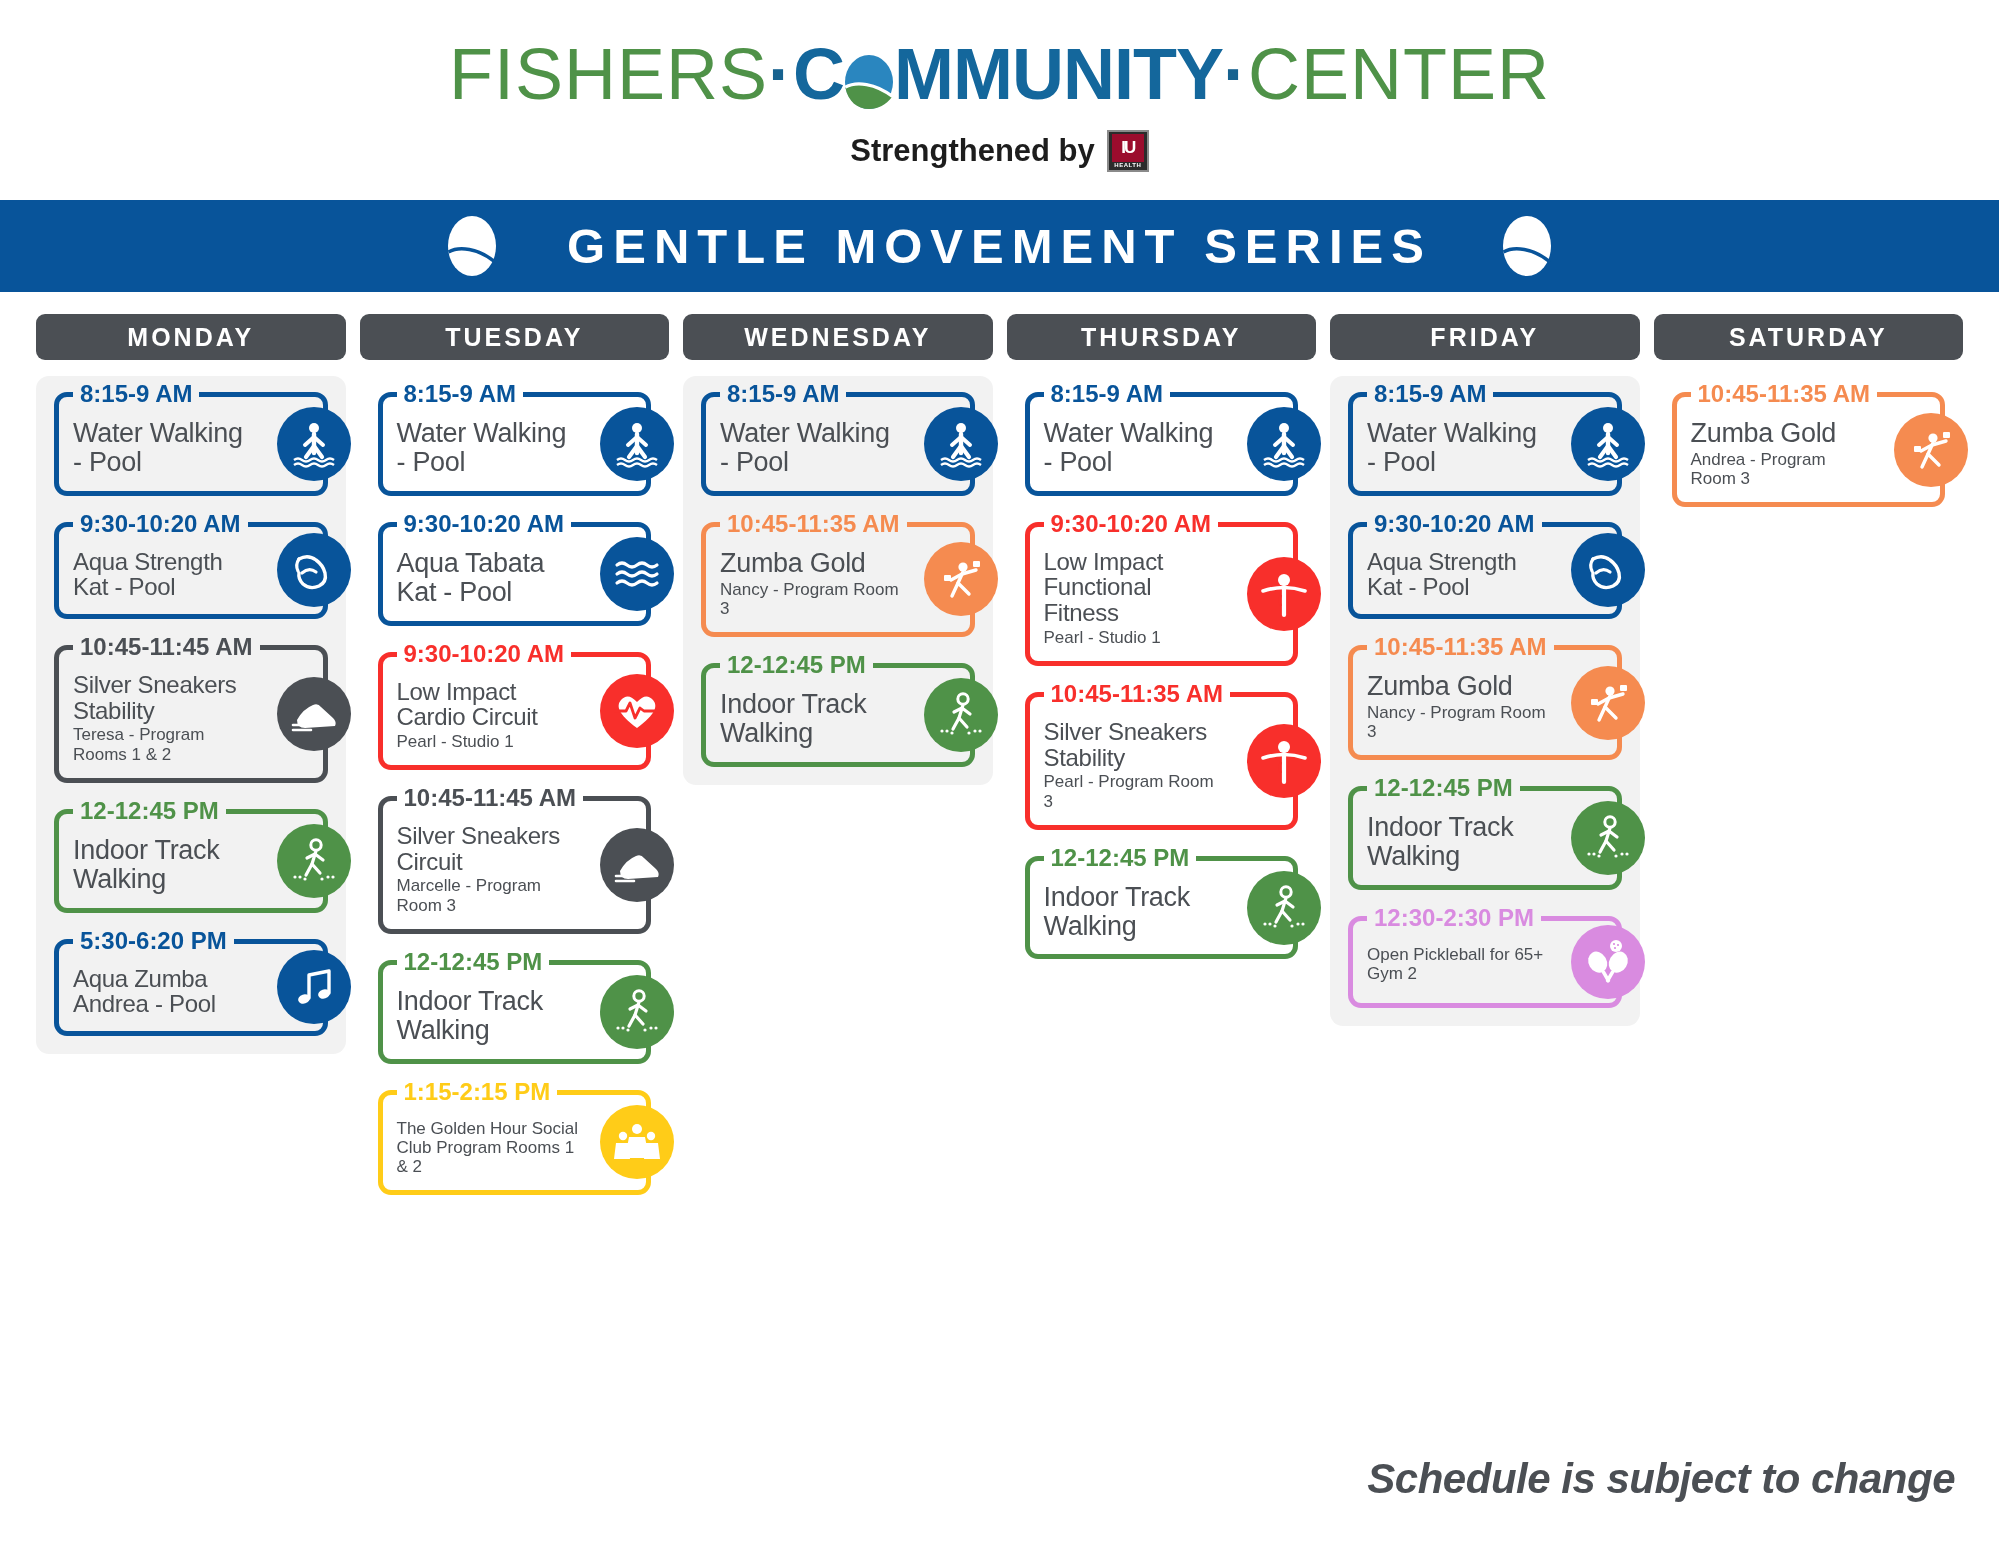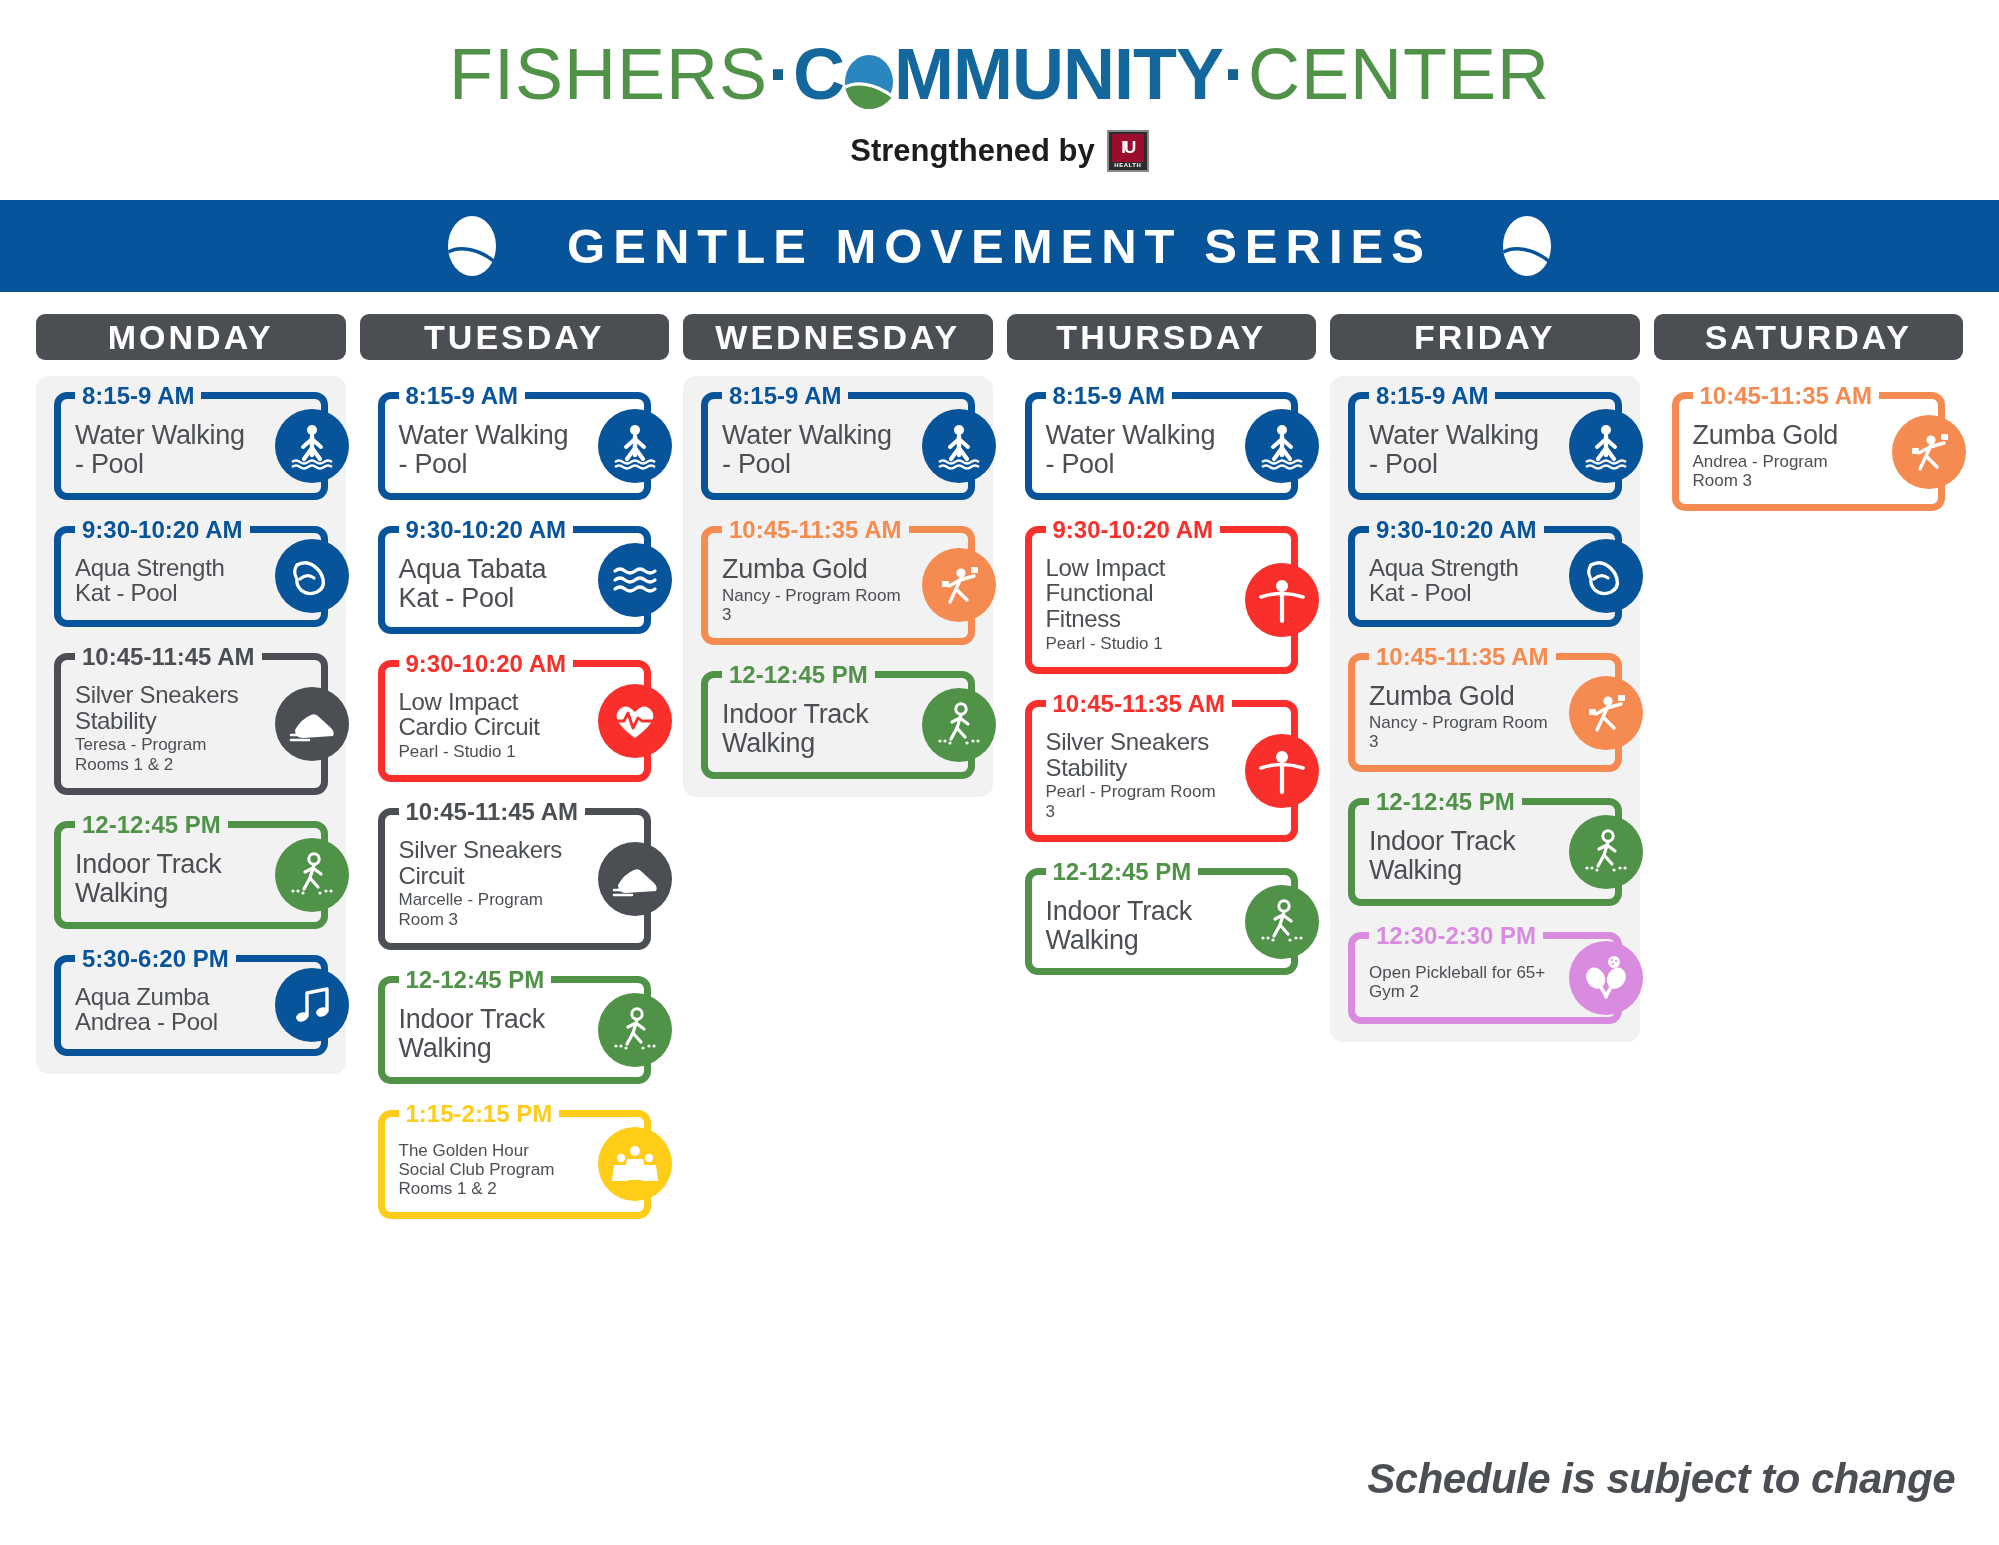--- a/index.html
+++ b/index.html
@@ -56,34 +56,34 @@
 
   
   .grid {
     display: flex; padding: 22px 36px 0 36px; gap: 14px;
     align-items: flex-start;
   }
   .day-col { flex: 1 1 0; min-width: 0; }
   .day-header {
     background: #4b4f54; color: #ffffff; border-radius: 9px;
     height: 46px; display: flex; align-items: center; justify-content: center;
-    font-size: 34px; font-weight: 700; letter-spacing: 3px;
+    font-size: 25px; font-weight: 700; letter-spacing: 3px;
   }
   .day-panel {
     margin-top: 16px; border-radius: 13px; padding: 16px 0 18px 0;
   }
   .day-panel.shaded { background: #f2f2f2; }
 
   
   .card-wrap { position: relative; padding: 0 18px; margin-bottom: 26px; }
   .card-wrap:last-child { margin-bottom: 0; }
 
   .card {
     position: relative;
-    border: 7px solid #14532d;
+    border: 5px solid #14532d;
     border-radius: 13px;
     padding: 22px 66px 14px 14px;
     min-height: 92px;
   }
   
   .card-time {
     position: absolute; top: -17px; left: 14px;
     padding: 0 7px; font-size: 24px; font-weight: 700;
     color: #08549a; line-height: 28px; white-space: nowrap;
   }

